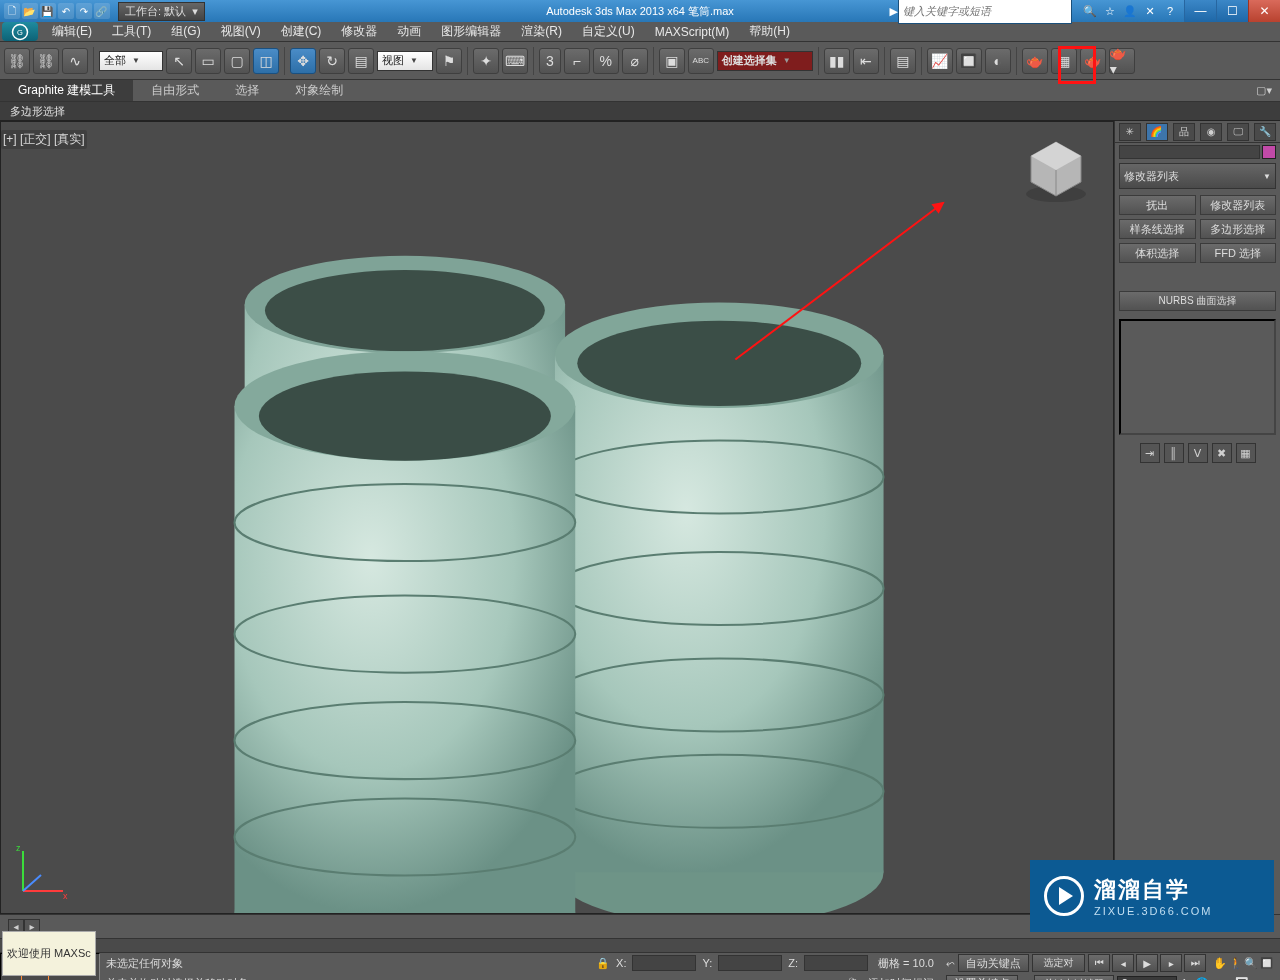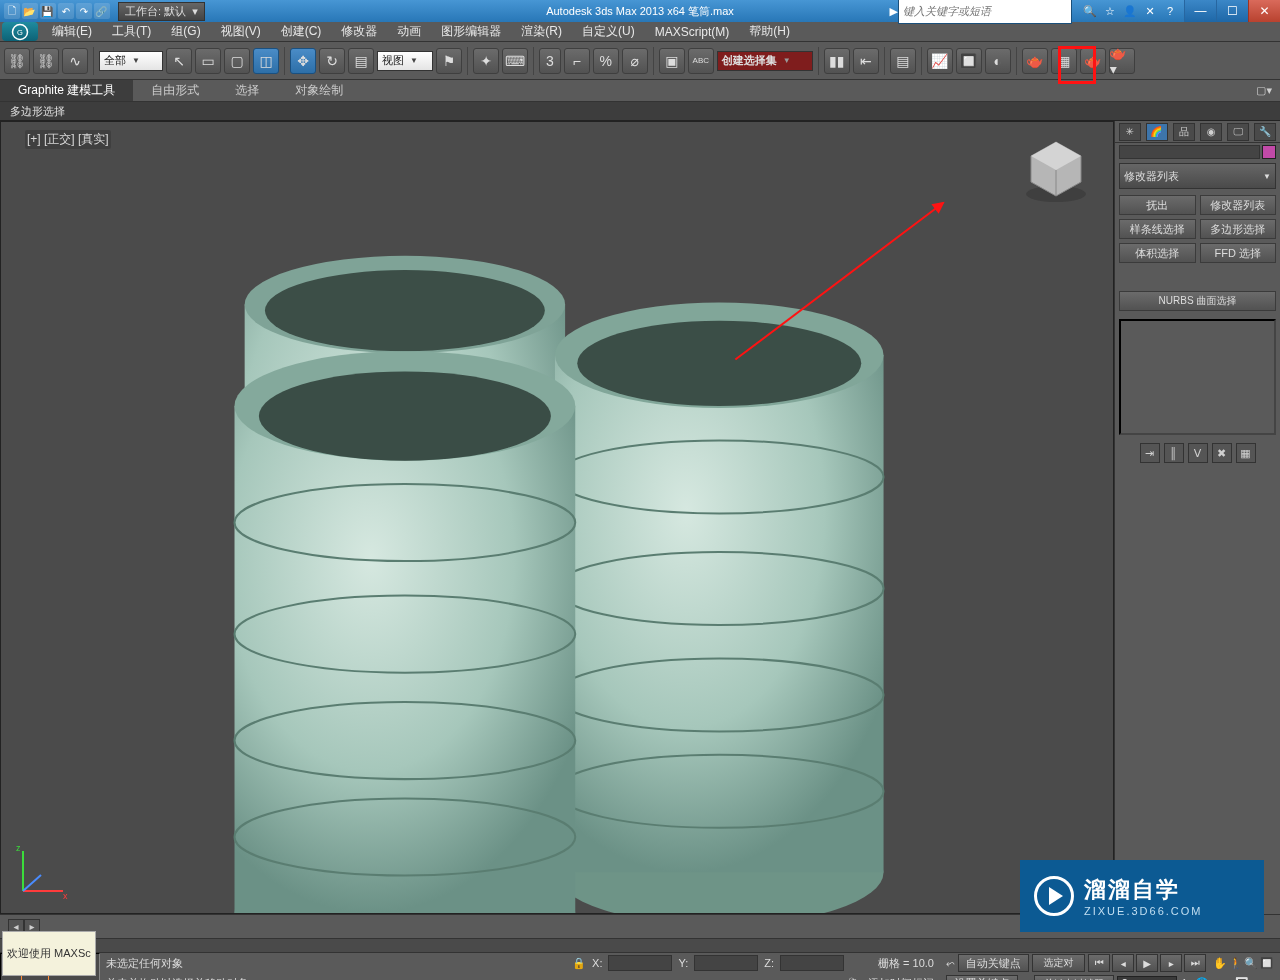--- a/index.html
+++ b/index.html
@@ -41,21 +41,21 @@
 .ribbon .r-item.active { background: #3d3d3d; color: #fff; }
 .ribbon .dd-arrow { margin-left: auto; padding: 0 8px; }
 
 
 .sub-ribbon { height: 19px; background: #3d3d3d; border-bottom: 1px solid #222; display: flex; align-items: center; }
 .sub-ribbon .sr-item { padding: 0 10px; font-size: 11px; color: #e0e0e0; }
 
 
 .main { display: flex; height: calc(980px - 22px - 20px - 38px - 22px - 19px - 24px - 42px); }
 .viewport { flex: 1; position: relative; background: #4b4b4b; border: 1px solid #222; }
-.viewport .vp-label { position: absolute; top: 8px; left: 24px; color: #d8d8d8; font-size: 12px; background: rgba(0,0,0,.15); padding: 1px 2px; border-radius: 2px; }
+.viewport .vp-label { position: absolute; top: 8px; left: 0; color: #d8d8d8; font-size: 12px; background: rgba(0,0,0,.15); padding: 1px 2px; border-radius: 2px; }
 .viewport svg.scene { width: 100%; height: 100%; display: block; }
 .viewport .axis { position: absolute; bottom: 12px; left: 12px; width: 60px; height: 60px; }
 .viewcube { position: absolute; top: 14px; right: 22px; width: 70px; height: 70px; }
 .red-arrow { position: absolute; top: 80px; right: 170px; width: 260px; height: 2px; background: #ff1212; transform: rotate(-37deg); transform-origin: right center; }
 .red-arrow::after { content: ""; position: absolute; right: -2px; top: -5px; width: 0; height: 0; border-left: 12px solid #ff1212; border-top: 6px solid transparent; border-bottom: 6px solid transparent; }
 
 
 .right-panel { width: 166px; background: #5a5a5a; border-left: 1px solid #333; display: flex; flex-direction: column; }
 .rp-tabs { height: 22px; display: flex; align-items: center; justify-content: space-around; border-bottom: 1px solid #333; padding: 2px; gap: 2px; }
 .rp-tabs .t { width: 22px; height: 18px; background: #4a4a4a; border: 1px solid #333; display: flex; align-items: center; justify-content: center; font-size: 10px; }
@@ -85,21 +85,21 @@
 .stat-mid { flex: 1; display: flex; flex-direction: column; }
 .stat-row { height: 21px; display: flex; align-items: center; padding: 0 6px; gap: 6px; font-size: 11px; color: #ddd; }
 .coord-in { width: 64px; height: 16px; background: #444; border: 1px solid #333; padding: 0 4px; color: #bbb; }
 .stat-right { width: 340px; display: flex; flex-direction: column; }
 .auto-key { width: 72px; height: 18px; background: linear-gradient(#6b6b6b,#525252); border: 1px solid #333; display: flex; align-items: center; justify-content: center; font-size: 11px; }
 .trans-btns { display: flex; gap: 2px; }
 .trans-btns .tbn { width: 22px; height: 18px; background: linear-gradient(#6b6b6b,#525252); border: 1px solid #333; display: flex; align-items: center; justify-content: center; font-size: 10px; }
 .nav-cube-btns { display: flex; gap: 2px; margin-left: 4px; }
 .grid-inp { width: 60px; height: 16px; background: #3a3a3a; border: 1px solid #222; color: #ddd; padding: 0 3px; }
 
-.watermark { position: absolute; right: 16px; bottom: 48px; width: 244px; height: 72px; background: #0c5a93; display: flex; align-items: center; gap: 10px; padding: 0 14px; z-index: 50; }
+.watermark { position: absolute; right: 6px; bottom: 48px; width: 244px; height: 72px; background: #0c5a93; display: flex; align-items: center; gap: 10px; padding: 0 14px; z-index: 50; }
 .watermark .play { width: 40px; height: 40px; border: 3px solid #fff; border-radius: 50%; display: flex; align-items: center; justify-content: center; }
 .watermark .play::after { content: ""; width: 0; height: 0; border-left: 14px solid #fff; border-top: 9px solid transparent; border-bottom: 9px solid transparent; margin-left: 4px; }
 .watermark .wm-txt .big { font-size: 22px; color: #fff; font-weight: bold; letter-spacing: 2px; }
 .watermark .wm-txt .small { font-size: 11px; color: #c2dff2; letter-spacing: 2px; }
 
 .welcome { position: absolute; bottom: 4px; left: 2px; background: #f4f2dc; color: #333; font-size: 11px; padding: 14px 4px; border: 1px solid #aaa; }
 </style>
 </head>
 <body>
 
@@ -347,21 +347,21 @@
   <div class="stat-mid">
     <div class="stat-row">
       <span>未选定任何对象</span>
       <span style="margin-left:auto">🔒</span>
       <span>X:</span>
         <input class="coord-in" style="">
       <span>Y:</span>
         <input class="coord-in" style="">
       <span>Z:</span>
         <input class="coord-in" style="">
-      <span style="margin-left:28px">栅格 = 10.0</span>
+      <span style="margin-left:4px">栅格 = 10.0</span>
     </div>
     <div class="stat-row">
       <span>单击并拖动以选择并移动对象</span>
       <span style="margin-left:auto">🏷</span>
       <span>添加时间标记</span>
     </div>
   </div>
   <div class="stat-right">
     <div class="stat-row" style="gap:3px">
       <span>⬿</span>

